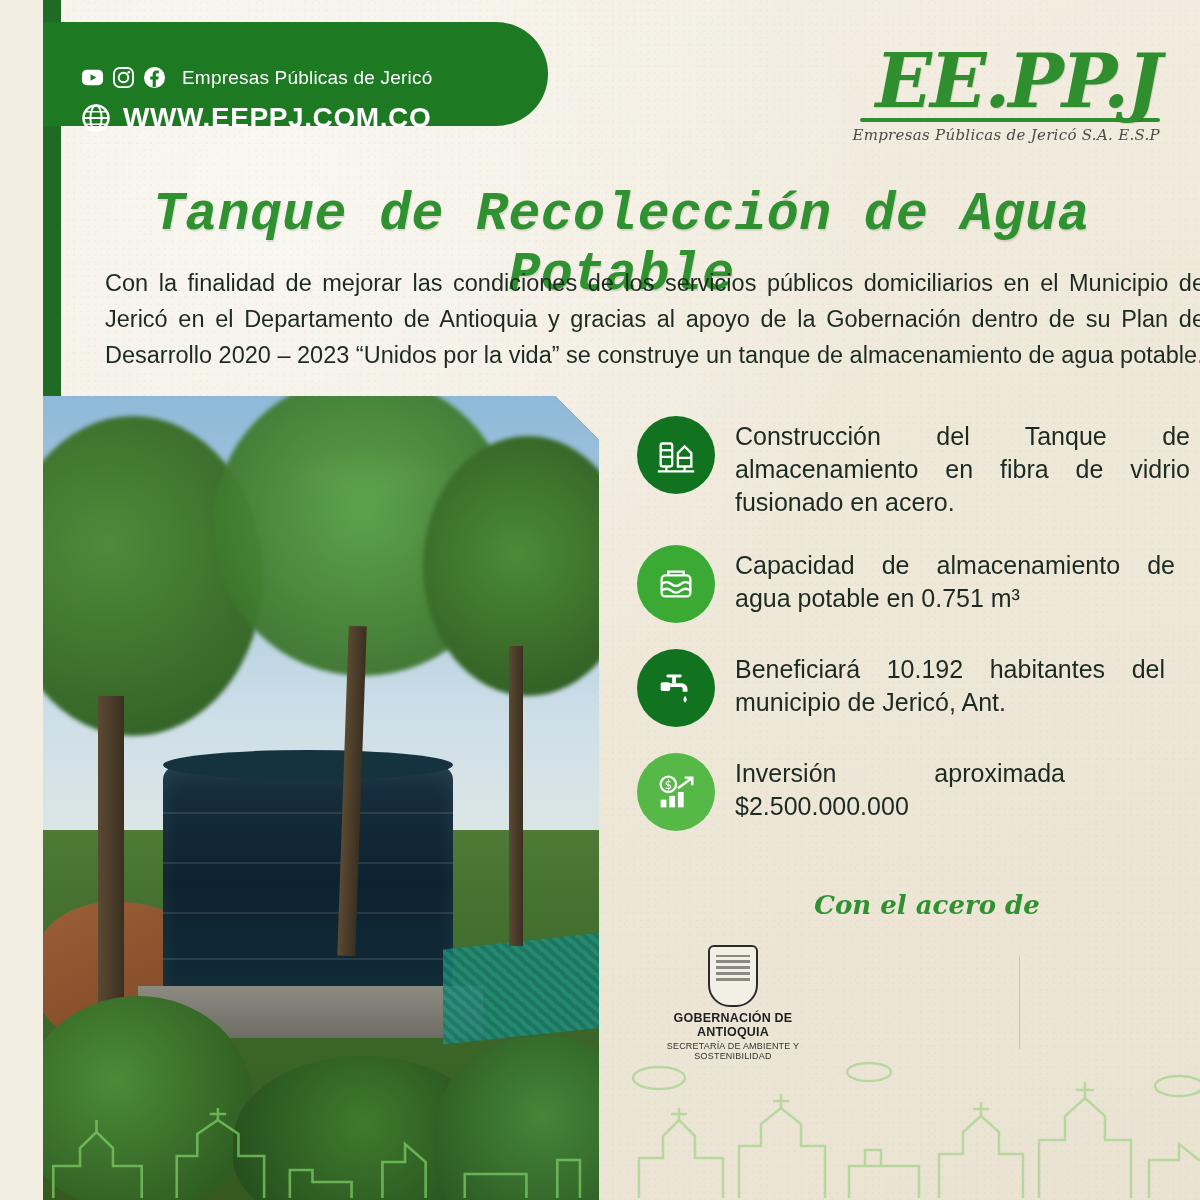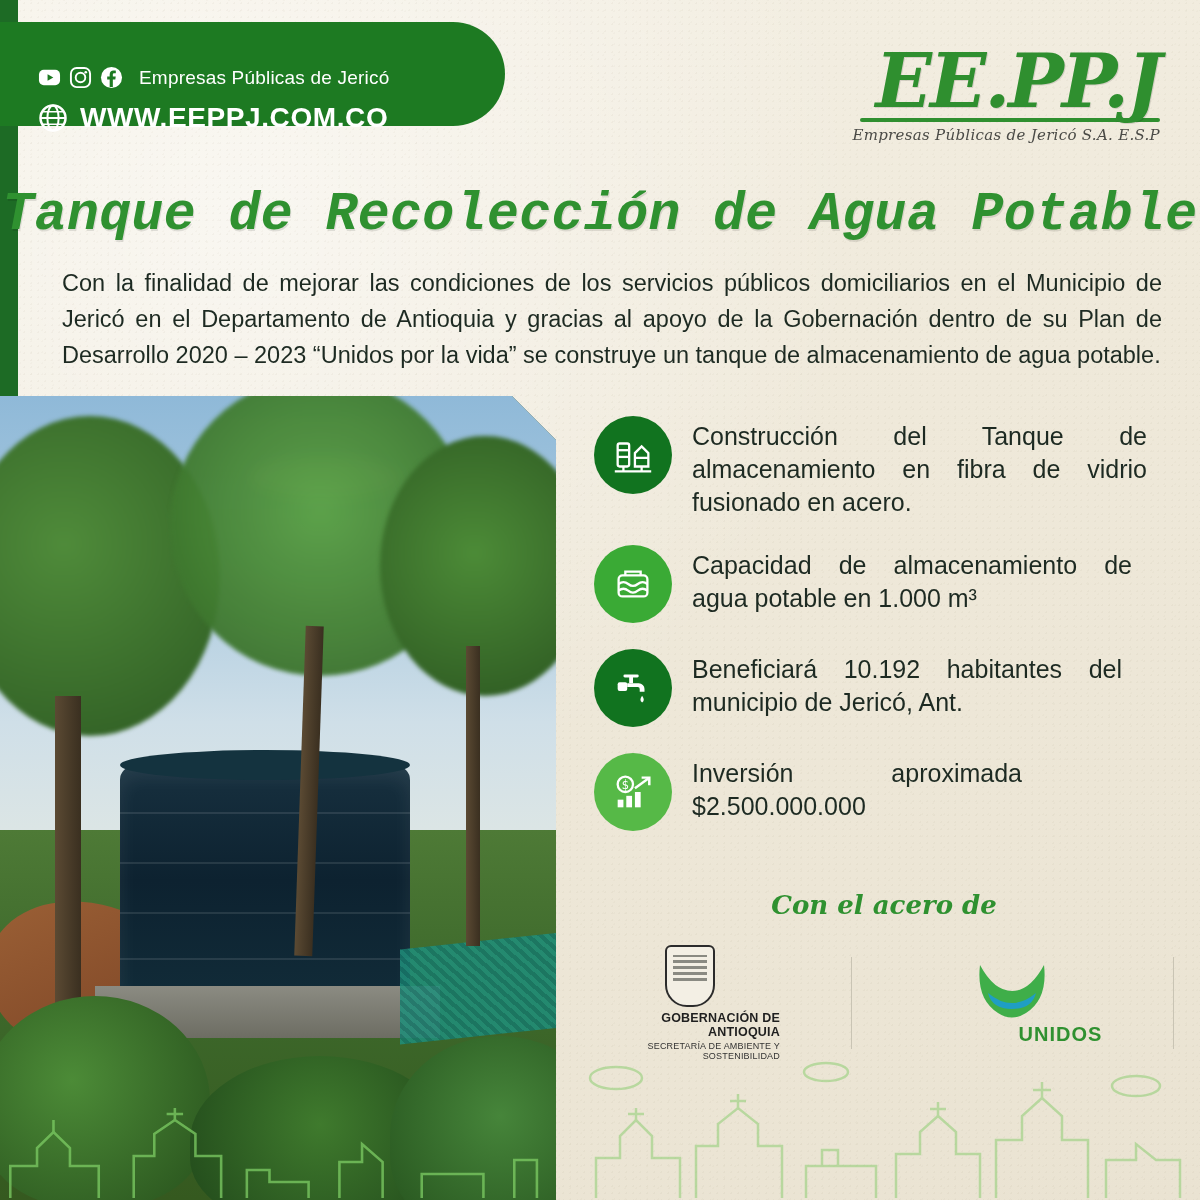--- a/index.html
+++ b/index.html
@@ -8,20 +8,21 @@
     font-family:"Liberation Sans", sans-serif;
     background:#f2eee2;
     position:relative;
   }
   
   #poster{
     position:absolute;inset:0;
     background:
       radial-gradient(circle at 20% 18%, rgba(255,255,255,.55), rgba(255,255,255,0) 45%),
       linear-gradient(160deg,#f5f1e6 0%,#efe9da 45%,#eae3d2 100%);
+    margin-left: 43px;
   }
   
   #grain{
     position:absolute;inset:0;opacity:.25;pointer-events:none;
     background-image:
       radial-gradient(rgba(150,140,110,.25) 1px, transparent 1px),
       radial-gradient(rgba(150,140,110,.18) 1px, transparent 1px);
     background-size:7px 7px, 11px 11px;
     background-position:0 0, 4px 6px;
   }
@@ -158,21 +159,21 @@
   
   .support-title{
     position:absolute;left:594px;top:890px;width:580px;text-align:center;
     font-family:"DejaVu Serif", serif;font-style:italic;font-weight:bold;
     font-size:26px;color:#2f9130;
   }
   .logos{
     position:absolute;left:600px;top:945px;width:574px;height:115px;
     display:flex;align-items:center;justify-content:space-between;
   }
-  .logo-cell{width:180px;text-align:right;position:relative}
+  .logo-cell{width:180px;text-align:center;position:relative}
   .divider{width:1px;height:92px;background:#c9c4b4}
   .gob-shield{
     width:46px;height:58px;margin:0 auto 4px;
     background:#f3efe4;border:2px solid #2b2b2b;border-radius:6px 6px 22px 22px;
     position:relative;overflow:hidden;
   }
   .gob-shield::after{
     content:"";position:absolute;left:6px;top:8px;right:6px;height:26px;
     background:repeating-linear-gradient(0deg,#8a8a82 0 3px,#f3efe4 3px 6px);
   }
@@ -312,21 +313,21 @@
       <div class="fic mid">
         <svg viewBox="0 0 48 48" width="46" height="46">
           <g fill="none" stroke="#fff" stroke-width="2.4">
             <rect x="9" y="15" width="30" height="22" rx="4"></rect>
             <path d="M9 24 q5 -4 10 0 t10 0 t10 0"></path>
             <path d="M9 31 q5 -4 10 0 t10 0 t10 0"></path>
             <path d="M16 15 v-4 h16 v4"></path>
           </g>
         </svg>
       </div>
-      <div class="ftext f2">Capacidad de almacenamiento de agua potable en 1.000 m³</div>
+      <div class="ftext f2">Capacidad de almacenamiento de agua potable en 0.751 m³</div>
     </div>
 
     <div class="feature">
       <div class="fic dark">
         <svg viewBox="0 0 48 48" width="46" height="46">
           <g fill="#fff">
             <rect x="8" y="18" width="10" height="9" rx="2"></rect>
             <path d="M18 19 h12 a6 6 0 0 1 6 6 v3 h-5 v-3 a2 2 0 0 0 -2 -2 h-11 z"></path>
             <rect x="20" y="12" width="4" height="7"></rect>
             <rect x="14" y="10" width="16" height="3" rx="1.5"></rect>
@@ -359,29 +360,20 @@
 
   <div class="logos">
     <div class="logo-cell">
       <div class="gob-shield"></div>
       <div class="gob-t1">GOBERNACIÓN DE ANTIOQUIA</div>
       <div class="gob-t2">SECRETARÍA DE AMBIENTE Y SOSTENIBILIDAD</div>
     </div>
 
     <div class="divider"></div>
 
-    <div class="logo-cell">
-      <div class="unidos-mark">
-        <svg viewBox="0 0 84 62" width="84" height="62">
-          <path d="M10 6 q14 26 32 26 q18 0 32 -26 q4 34 -18 48 q-14 9 -28 0 q-22 -14 -18 -48z" fill="#3fae49"></path>
-          <path d="M18 34 q12 10 24 10 q12 0 24 -10 q-4 16 -24 16 q-20 0 -24 -16z" fill="#1f9ec4"></path>
-        </svg>
-      </div>
-      <div class="unidos-text">UNIDOS</div>
-    </div>
 
     <div class="divider"></div>
 
   </div>
 
   <svg class="skyline-bottom" viewBox="0 0 624 150" preserveAspectRatio="none">
     <g fill="none" stroke="#8fce74" stroke-width="2.5">
       <ellipse cx="40" cy="28" rx="26" ry="11"></ellipse>
       <ellipse cx="250" cy="22" rx="22" ry="9"></ellipse>
       <ellipse cx="560" cy="36" rx="24" ry="10"></ellipse>

